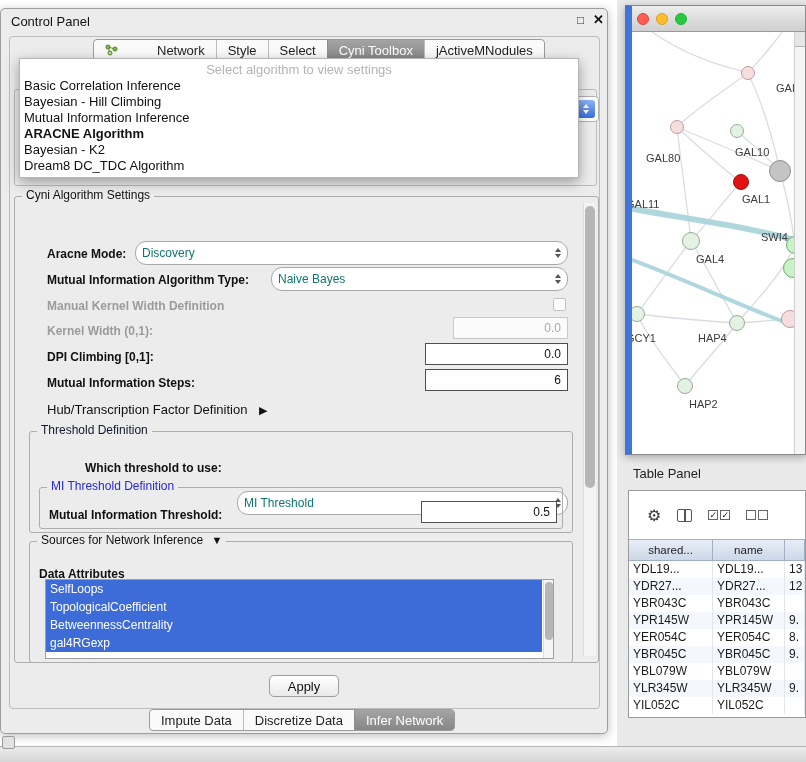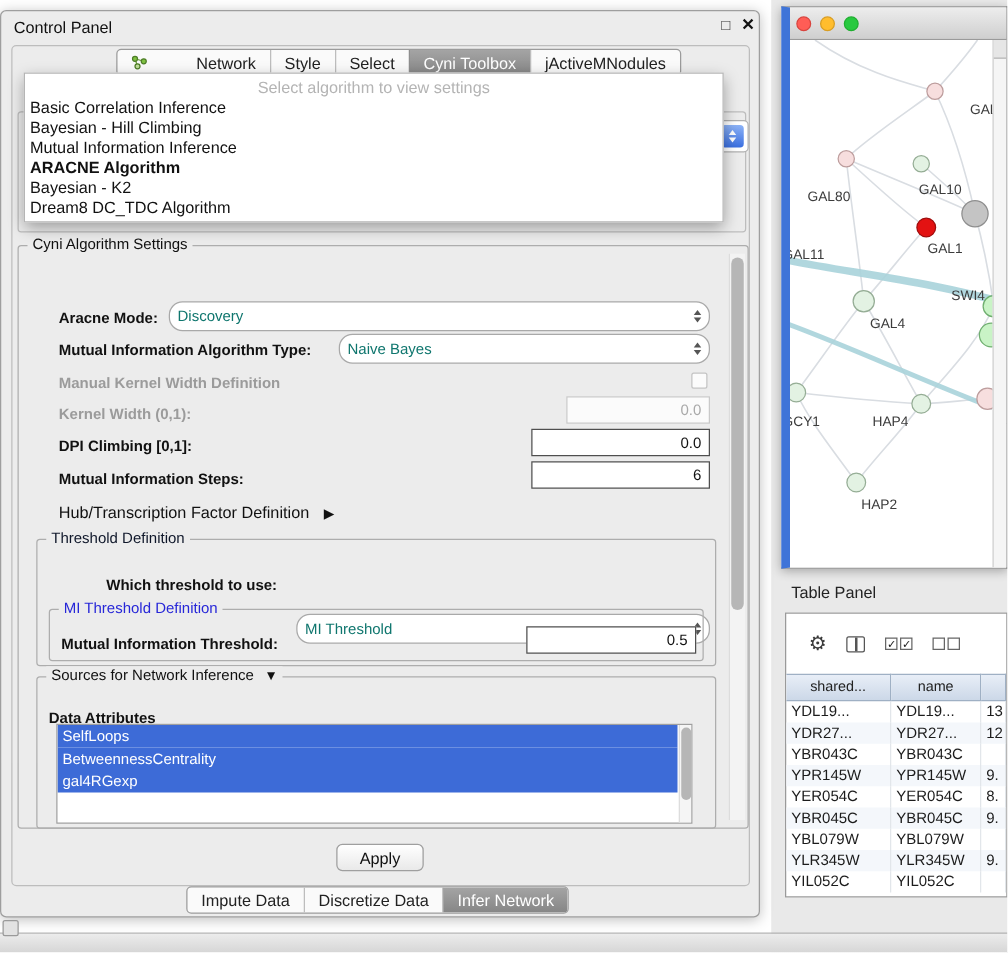--- a/index.html
+++ b/index.html
@@ -252,20 +252,21 @@
 
     <div class="fs" style="left:28px; top:532px; width:544px; height:122px;">
       <span class="legend black">
         <span>Sources for Network Inference</span>
         <span class="arrow-glyph" style="margin-left:5px;">▼</span>
       </span>
     </div>
     <div class="lbl" style="left:38px; top:558px;">Data Attributes</div>
     <div class="attr-list" style="left:44px; top:570px; width:509px; height:80px;">
       <div class="attr-item">SelfLoops</div>
+      <div class="attr-item">TopologicalCoefficient</div>
       <div class="attr-item">BetweennessCentrality</div>
       <div class="attr-item">gal4RGexp</div>
       <div class="attr-scroll">
         <div class="sb-thumb" style="top:2px; height:58px;"></div>
       </div>
     </div>
 
     <div class="apply-btn">Apply</div>
 
     <div class="segs" style="left:148px; top:700px;">

